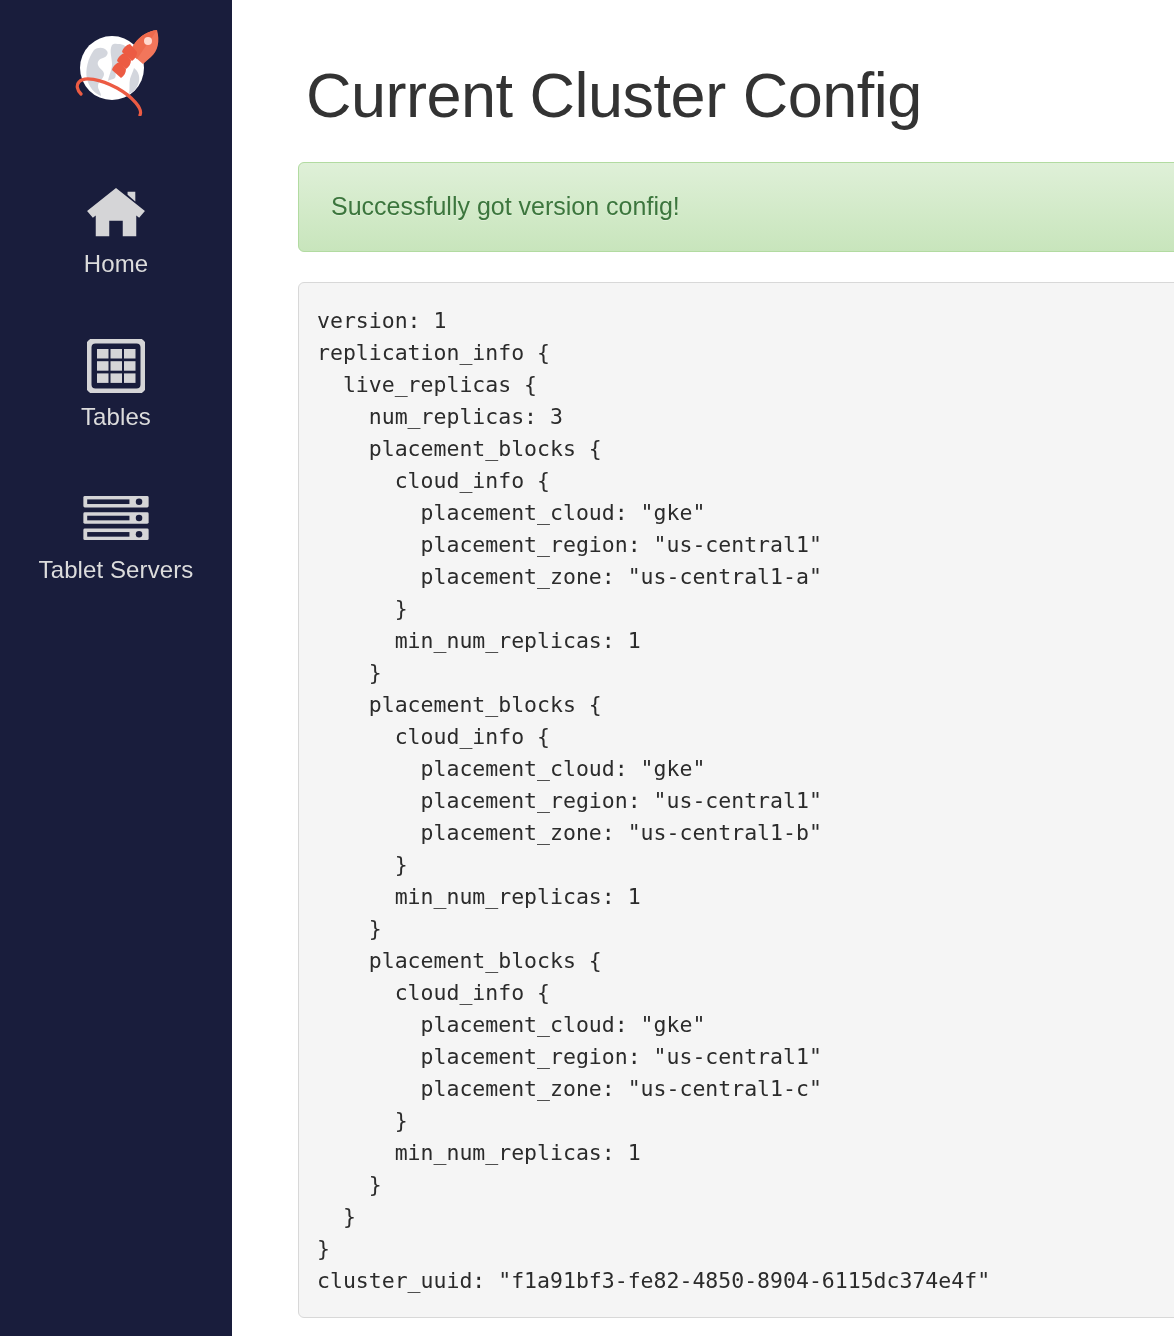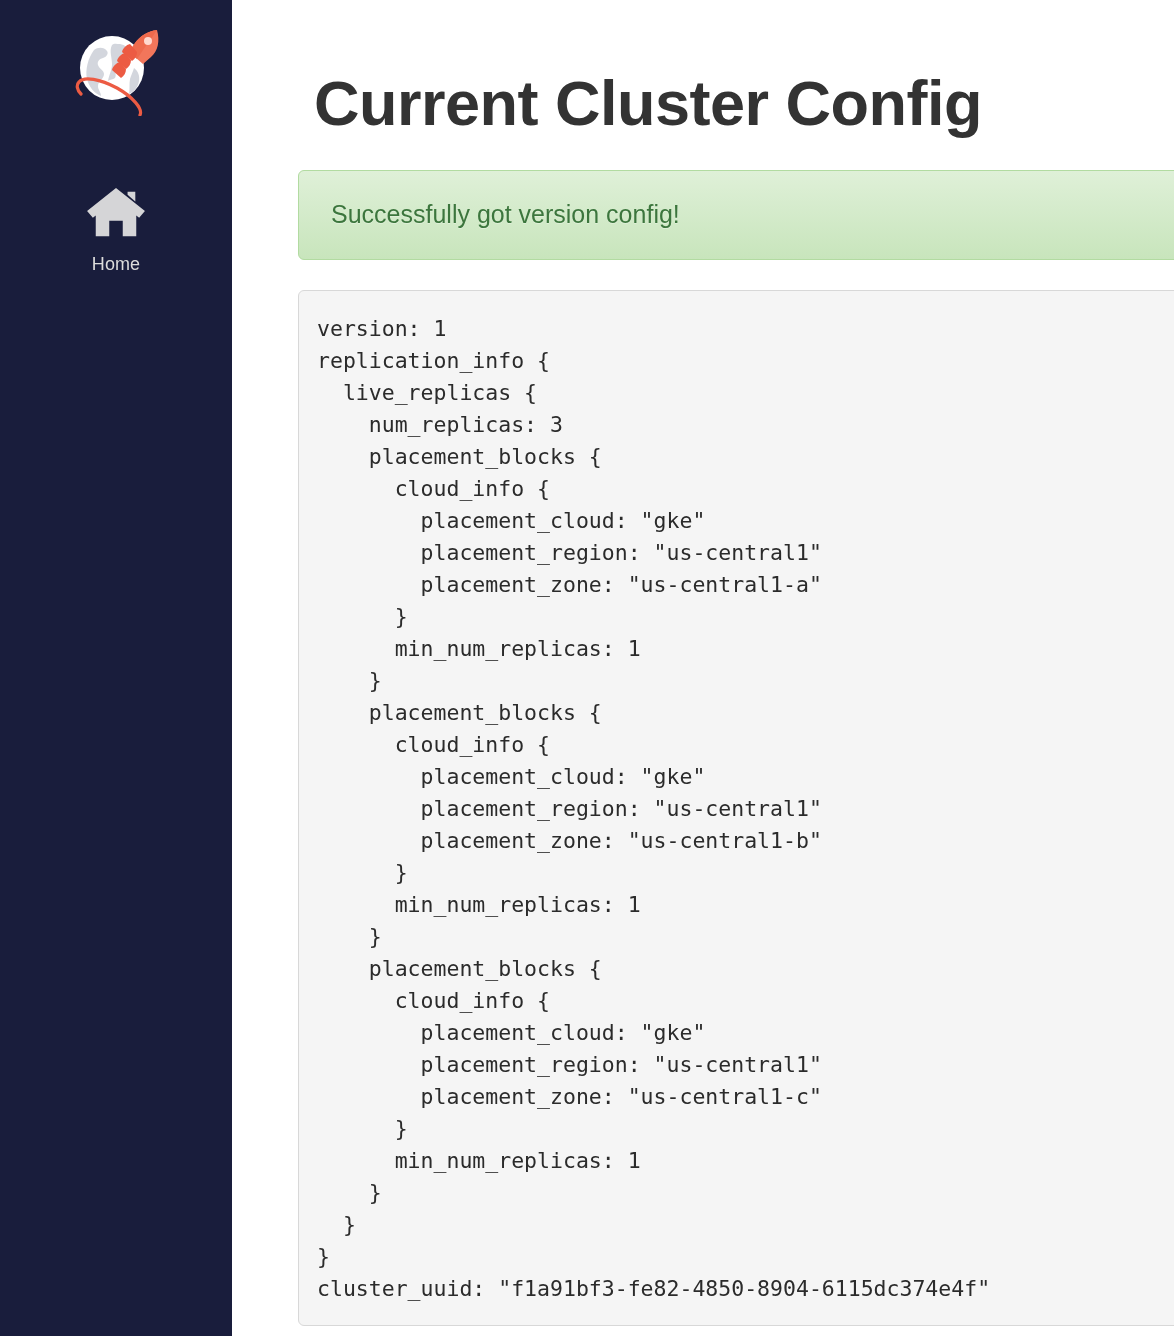--- a/index.html
+++ b/index.html
@@ -55,42 +55,42 @@
   .nav-icon {
     display: block;
     height: 58px;
     display: flex;
     align-items: center;
     justify-content: center;
     margin-bottom: 8px;
   }
   .nav-label {
     color: #dcdcdc;
-    font-size: 18px;
+    font-size: 24px;
     line-height: 28px;
     font-family: "Liberation Sans", sans-serif;
     letter-spacing: 0.1px;
     white-space: nowrap;
   }
 
   
   .content {
     flex: 1 1 auto;
     height: 1336px;
     background: #ffffff;
     padding-left: 66px;
     padding-top: 0;
     overflow: hidden;
     position: relative;
   }
   .page-title {
     font-size: 63px;
-    font-weight: bold;
+    font-weight: normal;
     color: #333333;
-    margin: 16px;
+    margin: 8px;
     padding-top: 50px;
     line-height: 74px;
     letter-spacing: -0.5px;
     white-space: nowrap;
   }
   .alert-success {
     margin-top: 30px;
     width: 1050px;
     min-height: 90px;
     background: #dff0d8;
@@ -156,21 +156,54 @@
       <a class="nav-item">
         <span class="nav-icon">
           <svg viewBox="0 0 64 56" width="62" height="54" aria-hidden="true">
             <path d="M32 2 2 26l6 7 3-2.4V52h14V36h14v16h14V30.6L56 33l6-7z" fill="#d5d5d7"></path>
             <path d="M44 6h8v10l-8-7z" fill="#d5d5d7"></path>
           </svg>
         </span>
         <span class="nav-label">Home</span>
       </a>
 
-
+      <a class="nav-item">
+        <span class="nav-icon">
+          <svg viewBox="0 0 58 54" width="58" height="54" aria-hidden="true">
+            <rect x="1.5" y="1.5" width="55" height="51" rx="7" fill="none" stroke="#d5d5d7" stroke-width="6"></rect>
+            <rect x="10" y="10" width="11.5" height="9.5" fill="#d5d5d7"></rect>
+            <rect x="23.5" y="10" width="11.5" height="9.5" fill="#d5d5d7"></rect>
+            <rect x="37" y="10" width="11.5" height="9.5" fill="#d5d5d7"></rect>
+            <rect x="10" y="22.2" width="11.5" height="9.5" fill="#d5d5d7"></rect>
+            <rect x="23.5" y="22.2" width="11.5" height="9.5" fill="#d5d5d7"></rect>
+            <rect x="37" y="22.2" width="11.5" height="9.5" fill="#d5d5d7"></rect>
+            <rect x="10" y="34.4" width="11.5" height="9.5" fill="#d5d5d7"></rect>
+            <rect x="23.5" y="34.4" width="11.5" height="9.5" fill="#d5d5d7"></rect>
+            <rect x="37" y="34.4" width="11.5" height="9.5" fill="#d5d5d7"></rect>
+          </svg>
+        </span>
+        <span class="nav-label">Tables</span>
+      </a>
+
+      <a class="nav-item">
+        <span class="nav-icon">
+          <svg viewBox="0 0 68 50" width="66" height="48" aria-hidden="true">
+            <rect x="0" y="1" width="68" height="12" rx="1.5" fill="#d5d5d7"></rect>
+            <rect x="0" y="18" width="68" height="12" rx="1.5" fill="#d5d5d7"></rect>
+            <rect x="0" y="35" width="68" height="12" rx="1.5" fill="#d5d5d7"></rect>
+            <rect x="4" y="4.6" width="44" height="4.8" fill="#191d3c"></rect>
+            <rect x="4" y="21.6" width="44" height="4.8" fill="#191d3c"></rect>
+            <rect x="4" y="38.6" width="44" height="4.8" fill="#191d3c"></rect>
+            <circle cx="58" cy="7" r="3.4" fill="#191d3c"></circle>
+            <circle cx="58" cy="24" r="3.4" fill="#191d3c"></circle>
+            <circle cx="58" cy="41" r="3.4" fill="#191d3c"></circle>
+          </svg>
+        </span>
+        <span class="nav-label">Tablet Servers</span>
+      </a>
 
 
     </div>
   </nav>
 
   <main class="content">
 
     <h1 class="page-title">Current Cluster Config</h1>
 
     <div class="alert-success">

